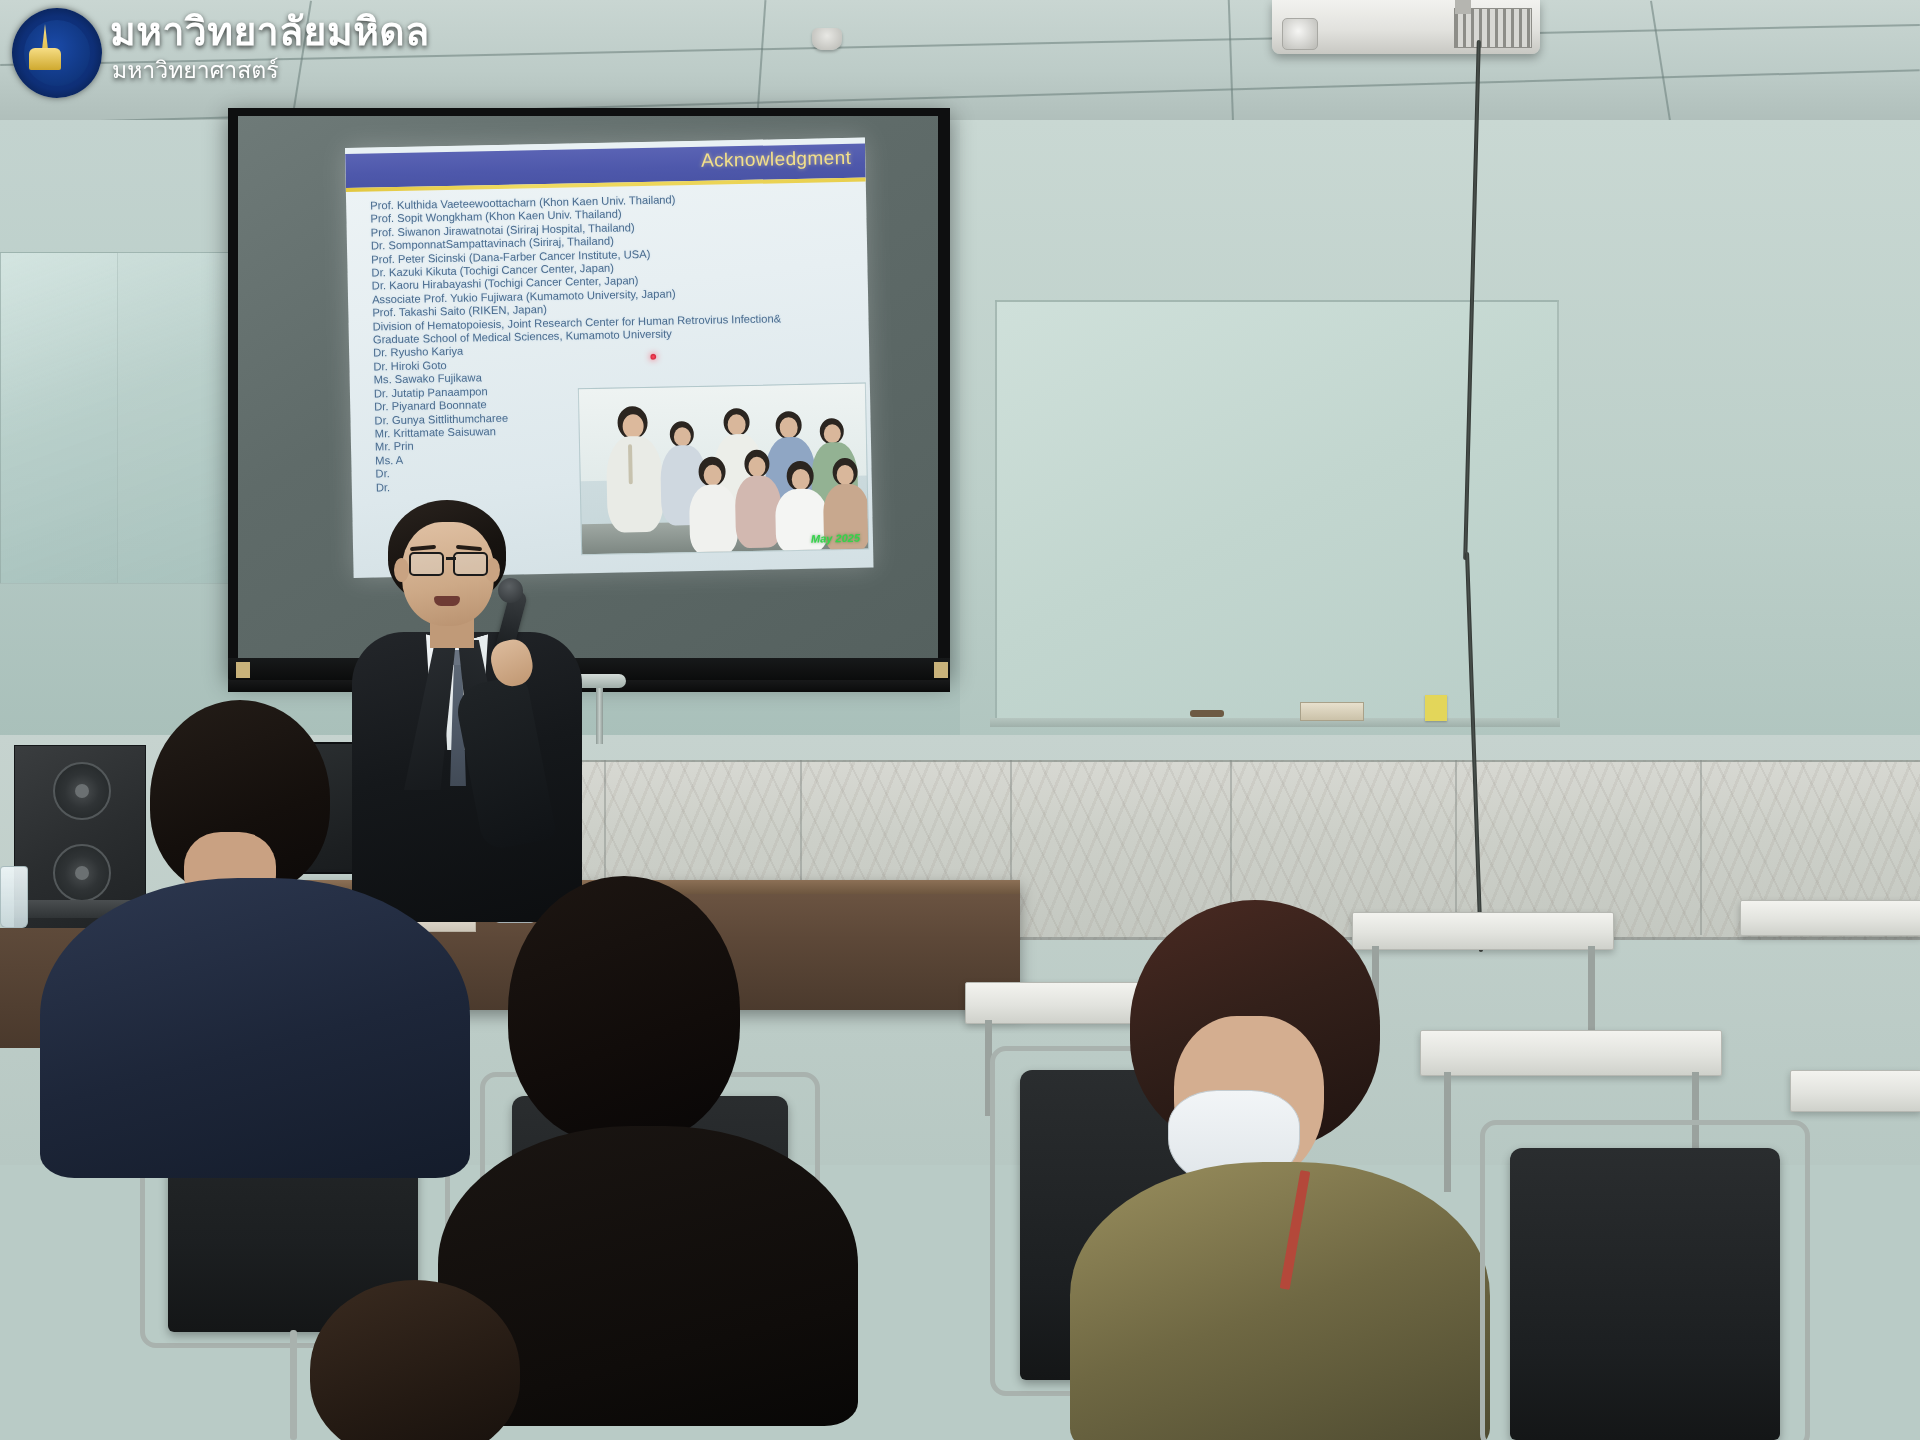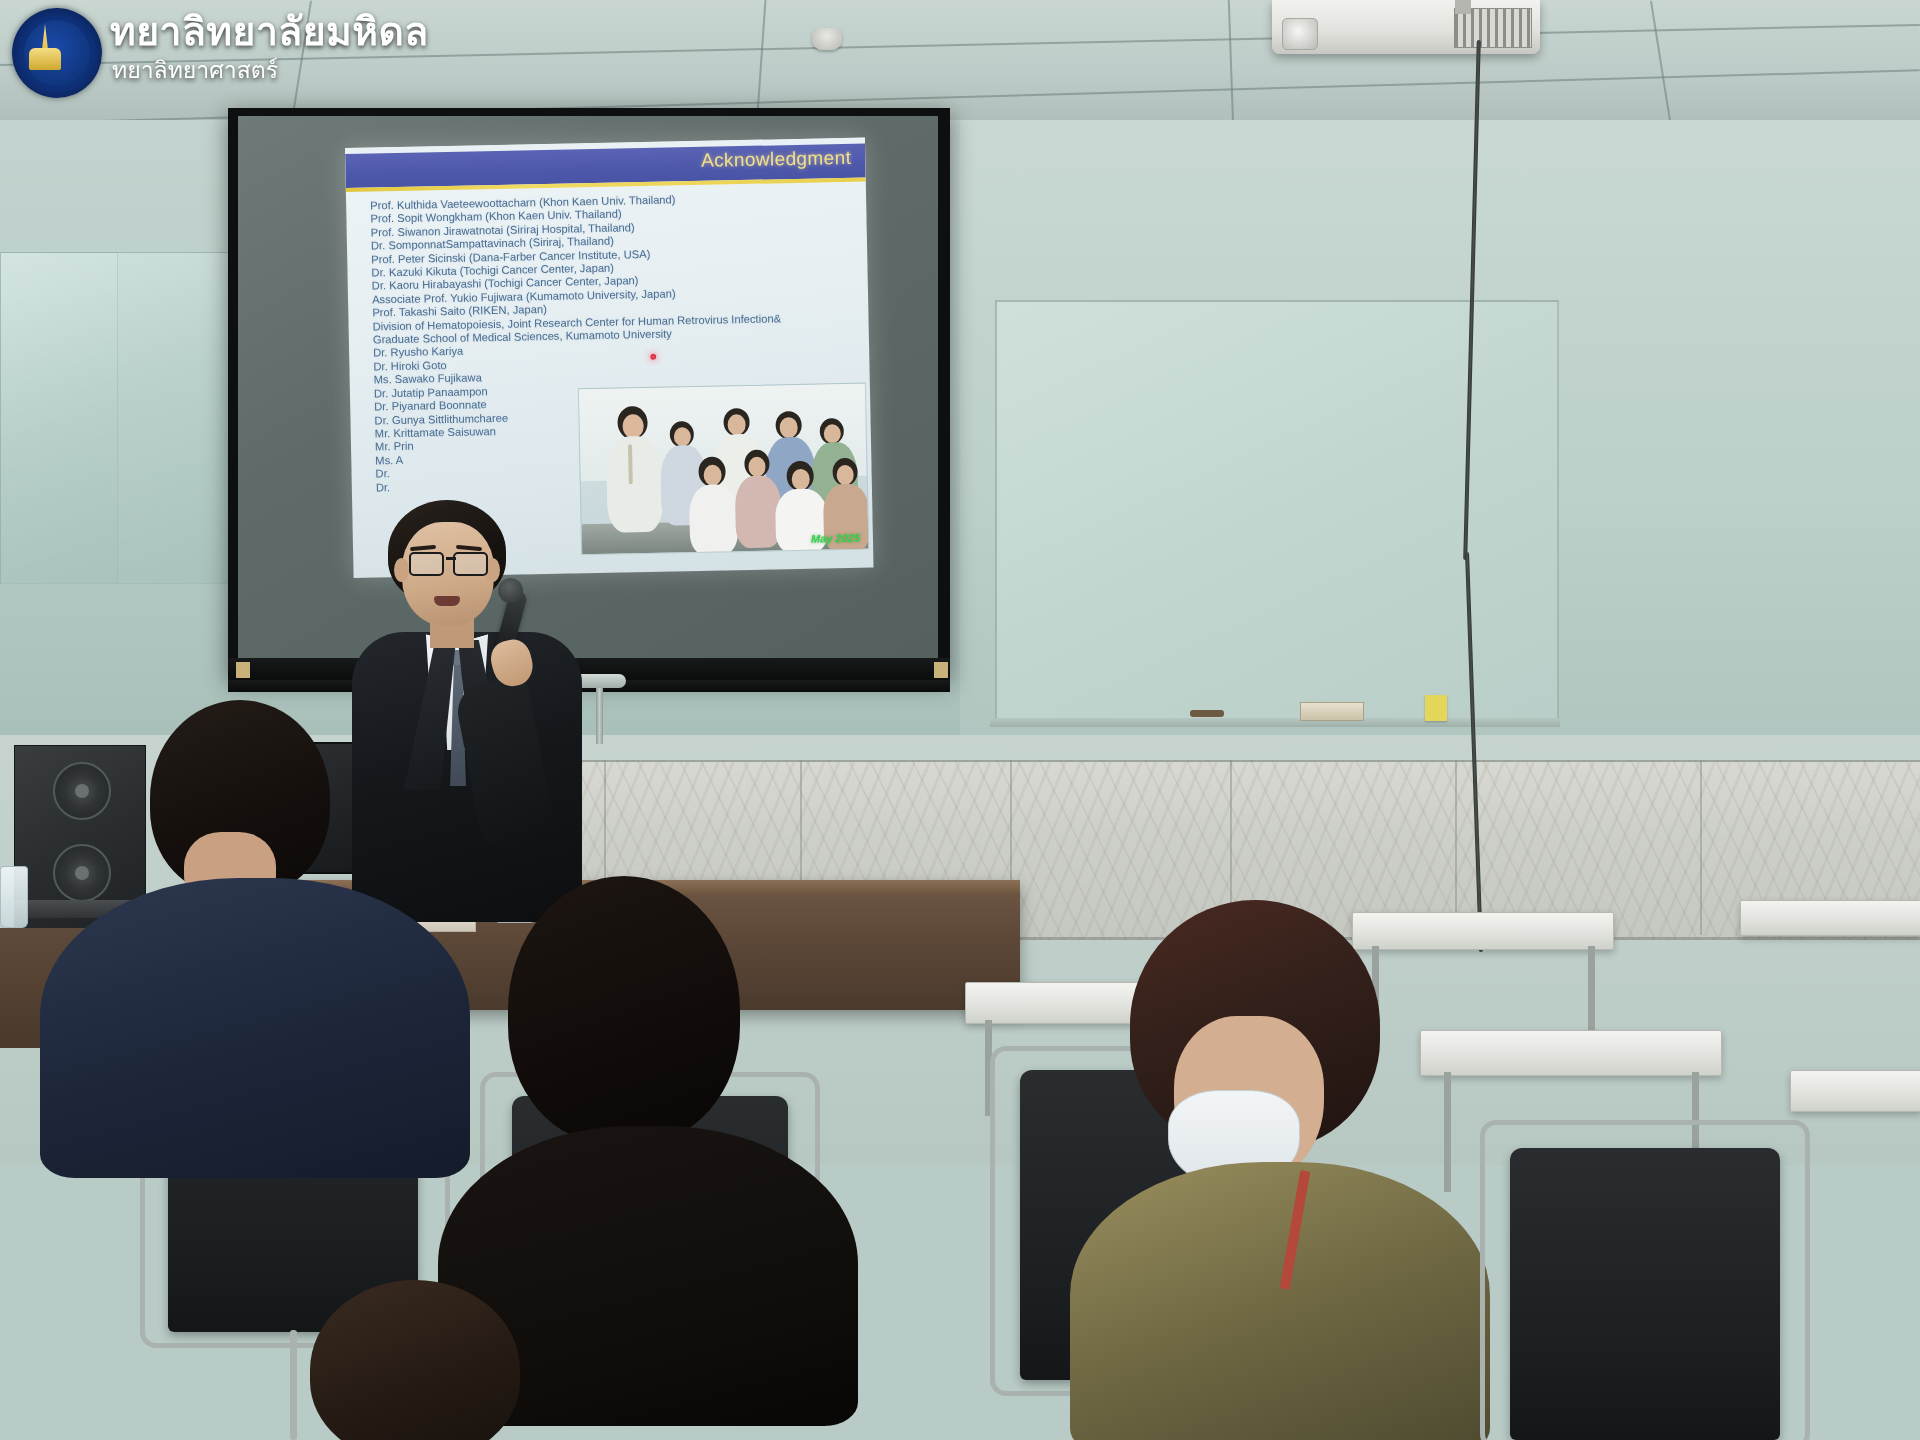--- a/index.html
+++ b/index.html
@@ -662,17 +662,17 @@
   <div class="floor-strip" style="z-index:-1;"></div>
 
   <div class="wm">
     <div class="wm-seal">
       <div class="wm-inner"></div>
       <div class="wm-spire"></div>
       <div class="wm-tier" style="left:23px;top:44px;width:20px;height:5px;"></div>
       <div class="wm-tier" style="left:20px;top:50px;width:26px;height:5px;"></div>
       <div class="wm-crown"></div>
     </div>
-    <div class="wm-text1">ทยาลิทยาลัยมหิดล</div>
-    <div class="wm-text2">ทยาลิทยาศาสตร์</div>
+    <div class="wm-text1">มหาวิทยาลัยมหิดล</div>
+    <div class="wm-text2">มหาวิทยาศาสตร์</div>
   </div>
 
 </div>
 
 </body></html>

